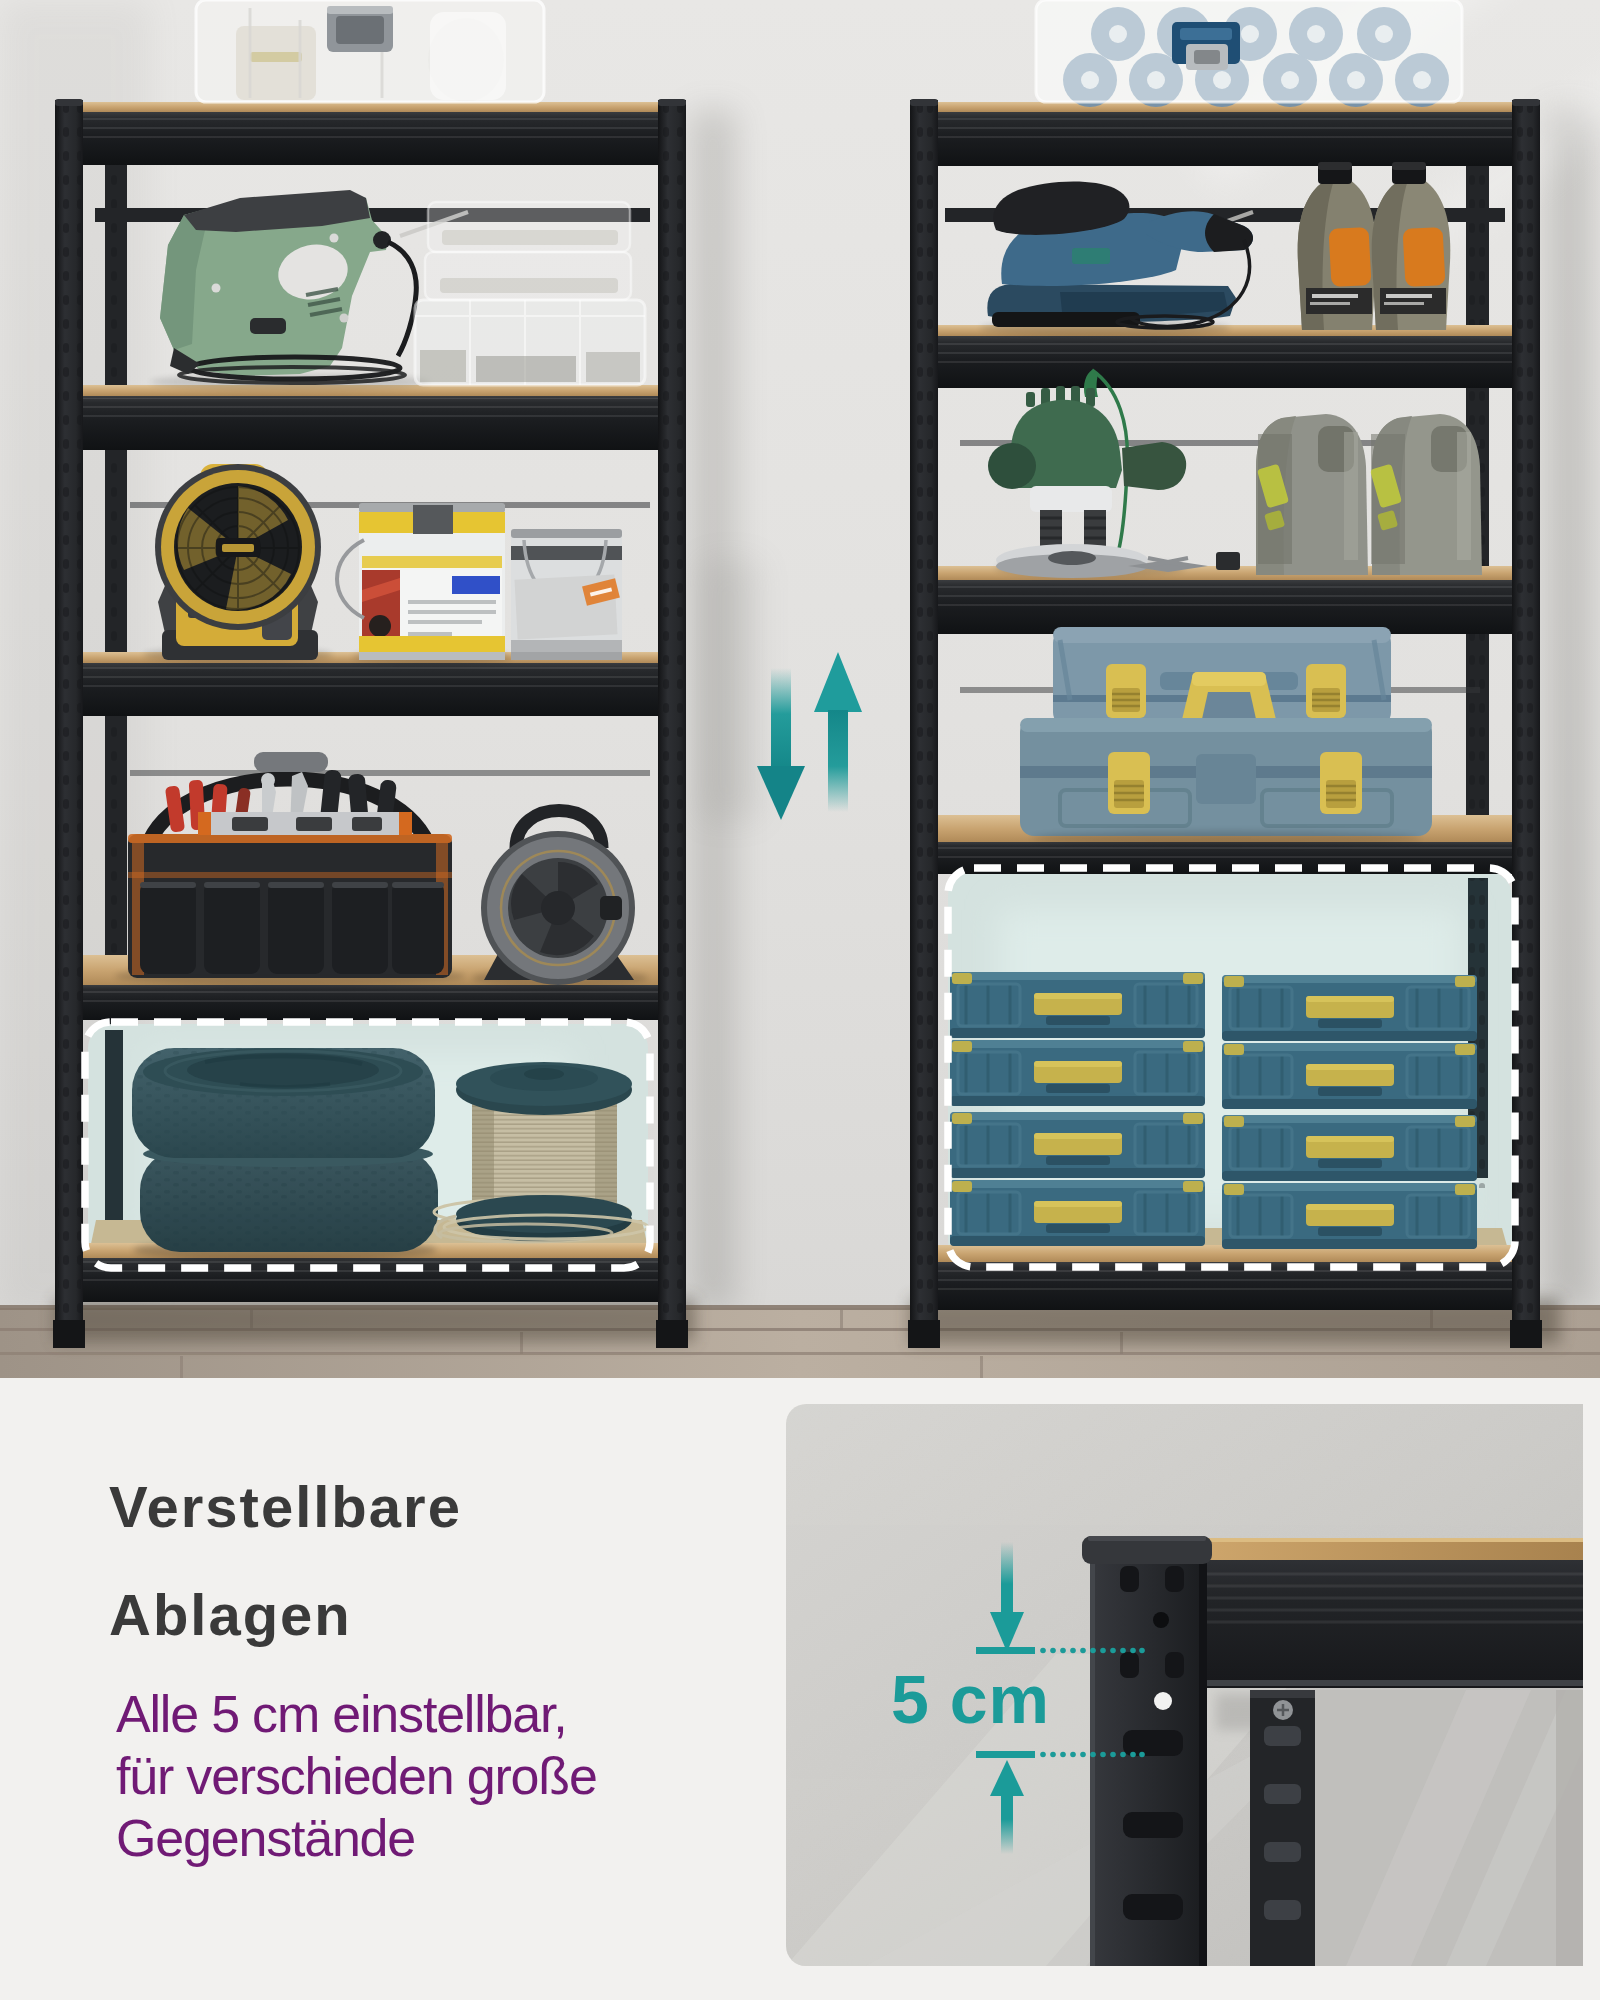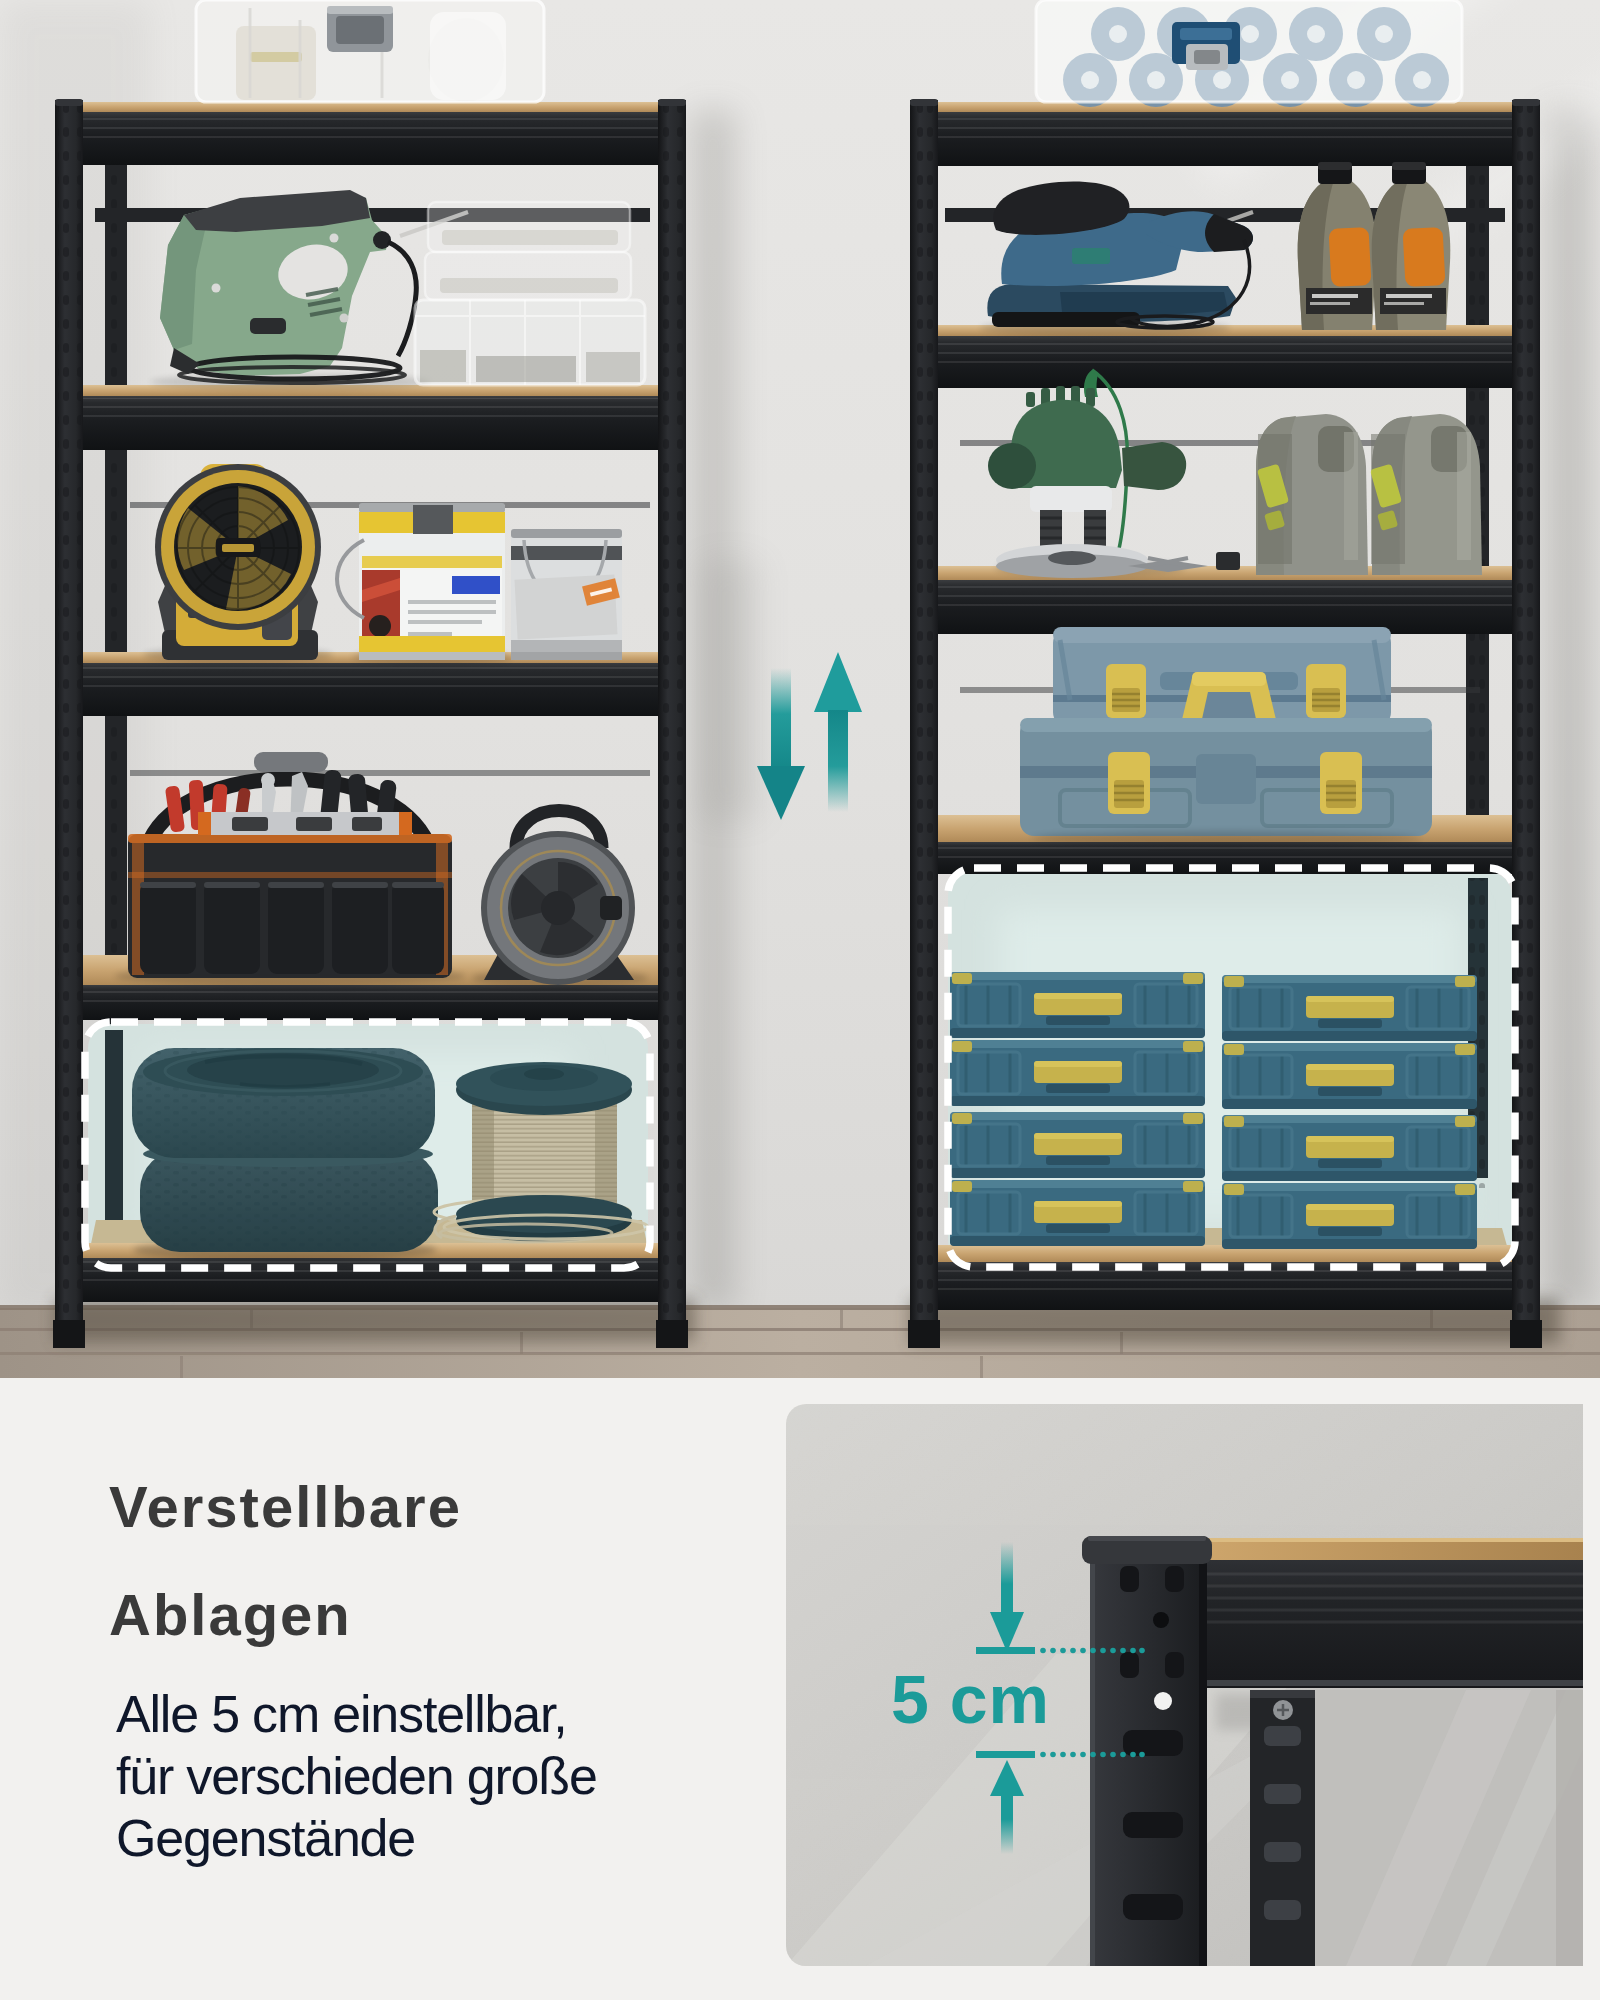--- a/index.html
+++ b/index.html
@@ -1,19 +1,19 @@
 <!DOCTYPE html>
 <html><head>
 <meta charset="utf-8">
 <style>
 html,body{margin:0;padding:0}
 body{width:1600px;height:2000px;position:relative;background:#f2f1ef;font-family:"Liberation Sans",sans-serif;overflow:hidden}
 .abs{position:absolute}
 #headline{position:absolute;left:109px;top:1453px;font-size:58px;font-weight:bold;color:#3a3a3a;line-height:108px;letter-spacing:2px}
-#bodytext{position:absolute;left:116px;top:1683px;font-size:52px;font-weight:400;color:#0f172a;line-height:62px;letter-spacing:-1.2px}
+#bodytext{position:absolute;left:116px;top:1683px;font-size:52px;font-weight:400;color:#701a75;line-height:62px;letter-spacing:-1.2px}
 #inset{position:absolute;left:786px;top:1404px;width:946px;height:562px;border-radius:20px;overflow:hidden}
 </style>
 </head>
 <body>
 
 <svg class="abs" style="left:0;top:0" width="1600" height="1378" viewBox="0 0 1600 1378">
 <defs>
 <linearGradient id="beamV" x1="0" y1="0" x2="0" y2="1">
 <stop offset="0" stop-color="#3a3c3f"></stop>
         <stop offset="0.12" stop-color="#282a2d"></stop>

